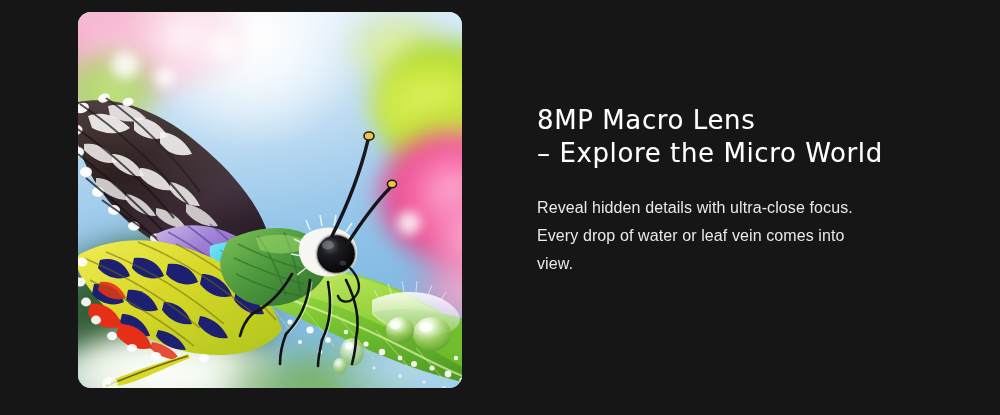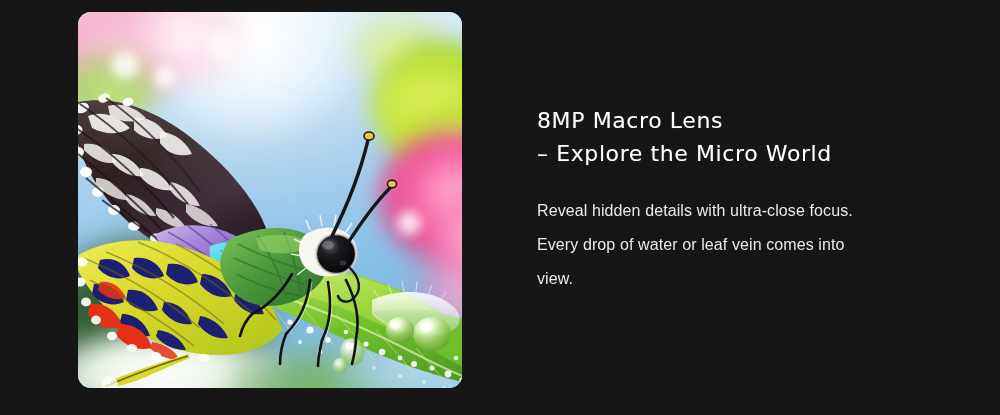--- a/index.html
+++ b/index.html
@@ -132,33 +132,33 @@
   }
 
   
   .copy {
     position:absolute;
     left:537px; top:104px;
     width:400px;
   }
   .headline {
     color:#ffffff;
-    font-size:22px;
+    font-size:26px;
     line-height:33px;
     letter-spacing:0.6px;
     font-weight:400;
     font-family:"DejaVu Sans", sans-serif;
     white-space:pre-line;
     text-shadow:0 0 1px rgba(255,255,255,0.25);
   }
   .body-copy {
     margin-top:24px;
     color:#e9e9e9;
     font-size:16px;
-    line-height:34px;
+    line-height:28px;
     font-weight:400;
     letter-spacing:0.1px;
     width:340px;
   }
 </style>
 </head>
 <body>
 
 <div class="banner">
 

